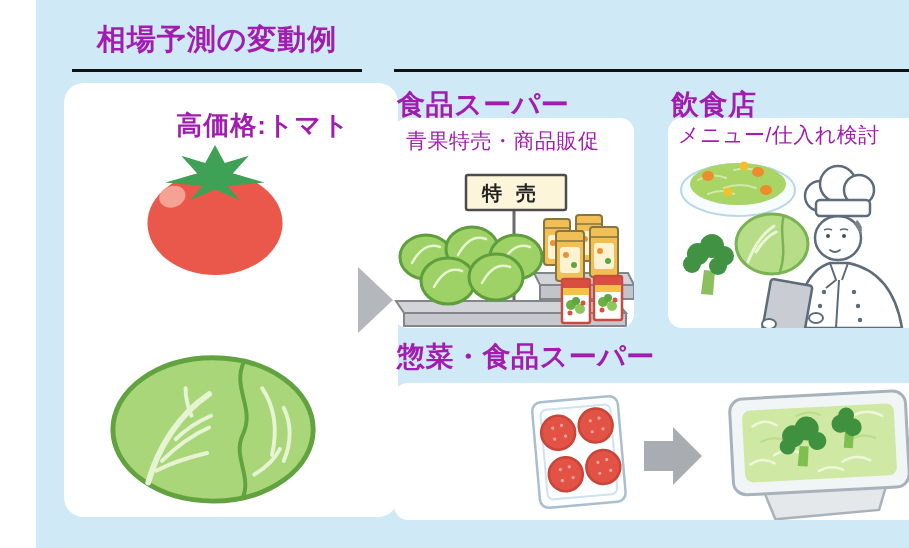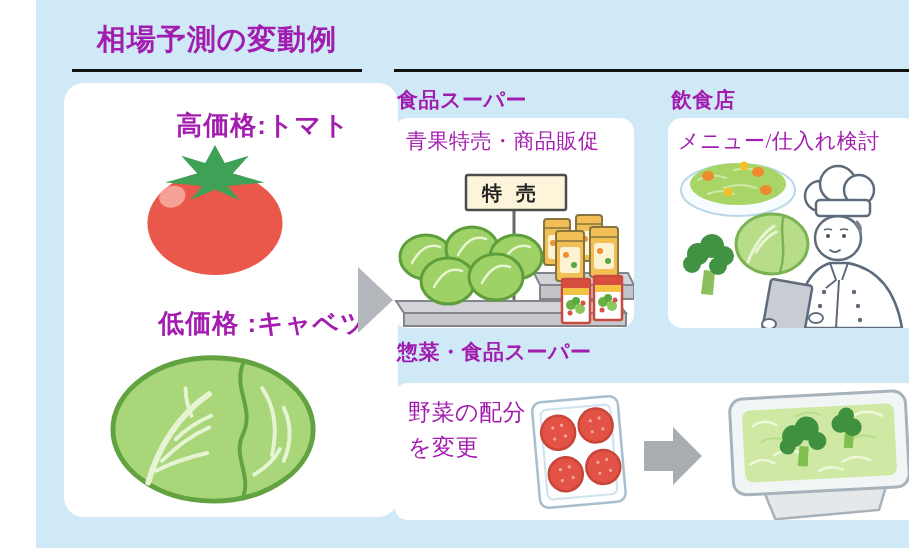--- a/index.html
+++ b/index.html
@@ -8,23 +8,23 @@
     background:#cfe9f7;
     font-family:"Liberation Sans","DejaVu Sans",sans-serif;
     color:#a21caf;
     margin-left:36px;
   }
   .panel-title{position:absolute;font-size:29px;font-weight:700;text-align:center;letter-spacing:1px;}
   .rule{position:absolute;height:3px;background:#111111;}
   .card{position:absolute;background:#ffffff;overflow:hidden;}
   .card.big{border-radius:20px;padding-left:32px;}
   .card.small{border-radius:14px;}
-  .section-label{position:absolute;font-size:21px;font-weight:700;letter-spacing:0.5px;text-align:center;}
+  .section-label{position:absolute;font-size:28px;font-weight:700;letter-spacing:0.5px;text-align:center;}
   .price-label{position:absolute;width:100%;text-align:center;font-size:26px;font-weight:600;letter-spacing:1px;}
-  .action-text{position:absolute;font-size:21px;font-weight:400;letter-spacing:0.5px;font-family:Liberation Serif, serif;}
+  .action-text{position:absolute;font-size:21px;font-weight:400;letter-spacing:0.5px;}
   .flow-arrow{
     position:absolute;left:322px;top:267px;width:0;height:0;
     border-top:33px solid transparent;border-bottom:33px solid transparent;
     border-left:35px solid #b4b7bb;
   }
   .abs{position:absolute;}
   svg{display:block;}
 </style>
 </head>
 <body>
@@ -36,21 +36,20 @@
 
   <div class="card big" style="left:28px;top:83px;width:302px;height:434px;">
     <div class="price-label" style="top:25px;">高価格:トマト</div>
 
     <svg class="abs" style="left:71px;top:60px;" width="160" height="134" viewBox="0 0 180 150">
       <ellipse cx="90" cy="90" rx="76" ry="58" fill="#e9584a"></ellipse>
       <ellipse cx="42" cy="60" rx="15" ry="12" fill="#f5a294" transform="rotate(-18 42 60)"></ellipse>
       <path d="M90,2 L101,22 L128,14 L110,34 L146,44 L104,48 L118,64 L90,52 L62,64 L76,48 L34,44 L70,34 L52,14 L79,22 Z" fill="#3ea155"></path>
     </svg>
 
-    <div class="price-label" style="top:223px;">低価格 :キャベツ</div>
 
     <svg class="abs" style="left:33px;top:262px;" width="236" height="162" viewBox="0 0 240 165">
       <ellipse cx="118" cy="86" rx="102" ry="73" fill="#a8d678" stroke="#62a240" stroke-width="5"></ellipse>
       <path d="M150,16 C136,44 162,64 148,92 C138,114 158,134 148,156" fill="none" stroke="#62a240" stroke-width="4" stroke-linecap="round"></path>
       <g fill="none" stroke="#e6f4d4" stroke-linecap="round">
         <path d="M52,140 C62,104 84,70 114,50" stroke-width="6"></path>
         <path d="M66,118 C80,104 96,92 114,84" stroke-width="4"></path>
         <path d="M80,96 C90,86 102,78 116,72" stroke-width="4"></path>
         <path d="M60,128 C76,120 94,114 112,110" stroke-width="4"></path>
         <path d="M96,72 C92,62 90,54 90,44" stroke-width="4"></path>
@@ -166,21 +165,21 @@
               <circle cx="221" cy="145" r="2.5" fill="#d95140"></circle>
             </g>
         </g>
       </g>
     </svg>
   </div>
 
   <div class="section-label" style="left:635px;top:86px;">飲食店</div>
 
   <div class="card small" style="left:632px;top:118px;width:251px;height:210px;">
-    <div class="action-text" style="left:10px;top:9px;">メニュー/仕入れ検討</div>
+    <div class="action-text" style="left:10px;top:3px;">メニュー/仕入れ検討</div>
 
     <svg class="abs" style="left:0;top:40px;" width="251" height="170" viewBox="0 0 251 170">
 
       <g>
         <ellipse cx="70" cy="32" rx="57" ry="26" fill="#f7fcff" stroke="#b9d7e6" stroke-width="2"></ellipse>
         <ellipse cx="70" cy="26" rx="48" ry="21" fill="#a9d566"></ellipse>
         <g fill="none" stroke="#cfe9a8" stroke-width="2" stroke-linecap="round">
           <path d="M30,22 Q44,14 58,20"></path>
             <path d="M56,30 Q72,24 88,30"></path>
             <path d="M40,36 Q54,30 66,36"></path>
@@ -243,24 +242,20 @@
           <circle cx="191" cy="32" r="15" fill="#ffffff" stroke="#5d6b7a" stroke-width="2.5"></circle>
           <rect x="148" y="42" width="54" height="16" rx="4" fill="#ffffff" stroke="#5d6b7a" stroke-width="2.5"></rect>
         </g>
       </g>
     </svg>
   </div>
 
   <div class="section-label" style="left:361px;top:338px;">惣菜・食品スーパー</div>
 
   <div class="card small" style="left:358px;top:383px;width:526px;height:137px;">
-    <div class="action-text" style="left:14px;top:13px;font-size:23px;line-height:1.5;z-index:2;">
-      <div>野菜の配分</div>
-      <div>を変更</div>
-    </div>
 
     <svg class="abs" style="left:0;top:0;" width="526" height="137" viewBox="0 0 526 137">
 
       <g transform="rotate(-5 185 70)">
         <rect x="142" y="16" width="86" height="106" rx="9" fill="#fdfeff" stroke="#a9bfcd" stroke-width="2.5"></rect>
         <rect x="150" y="24" width="70" height="90" rx="6" fill="none" stroke="#cfe2ed" stroke-width="2"></rect>
         <g>
           <g>
               <circle cx="166" cy="48" r="17" fill="#e25245" stroke="#c8453a" stroke-width="2.5"></circle>
               <circle cx="161" cy="43" r="1.6" fill="#f2a79e"></circle>

